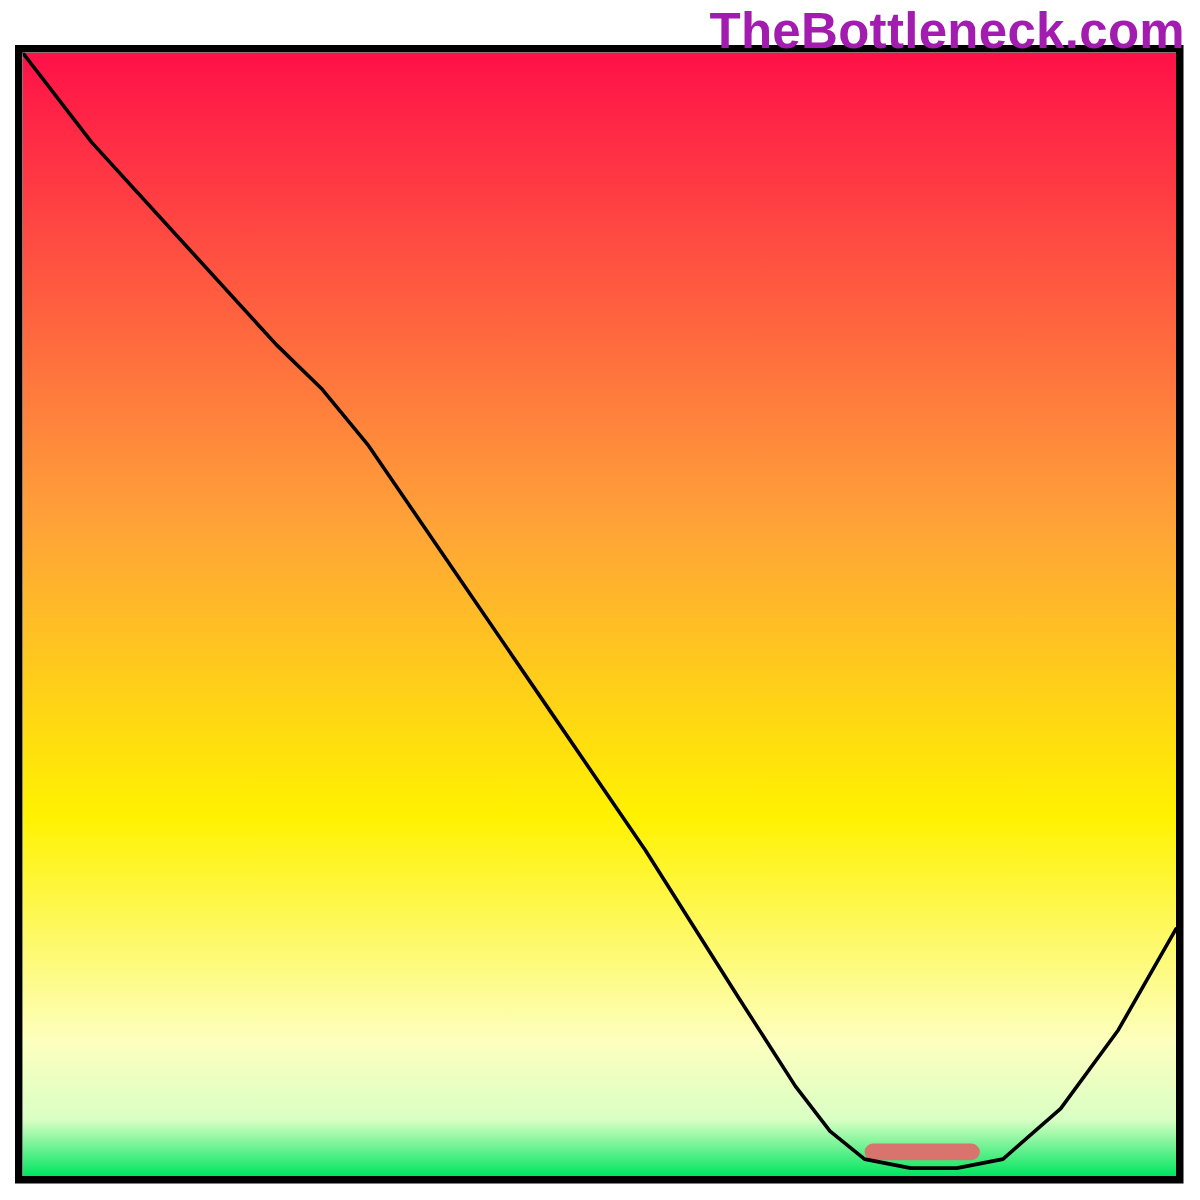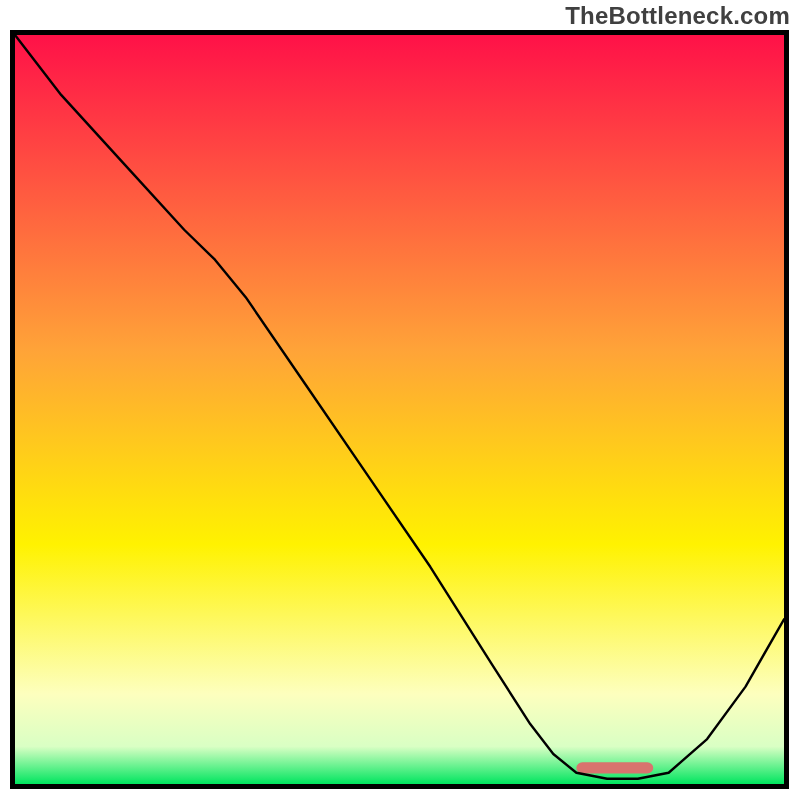--- a/index.html
+++ b/index.html
@@ -13,23 +13,23 @@
   .wrap {
     position: relative;
     width: 800px;
     height: 800px;
   }
   .watermark {
     position: absolute;
     top: 2px;
     right: 10px;
     font-family: Arial, Helvetica, sans-serif;
-    font-size: 24px;
+    font-size: 34px;
     font-weight: 700;
-    color: #404040;
+    color: #a21caf;
     z-index: 5;
     letter-spacing: 0.2px;
   }
   .chart-frame {
     position: absolute;
     left: 10px;
     top: 30px;
     width: 779px;
     height: 759px;
     border: 5px solid #000;

